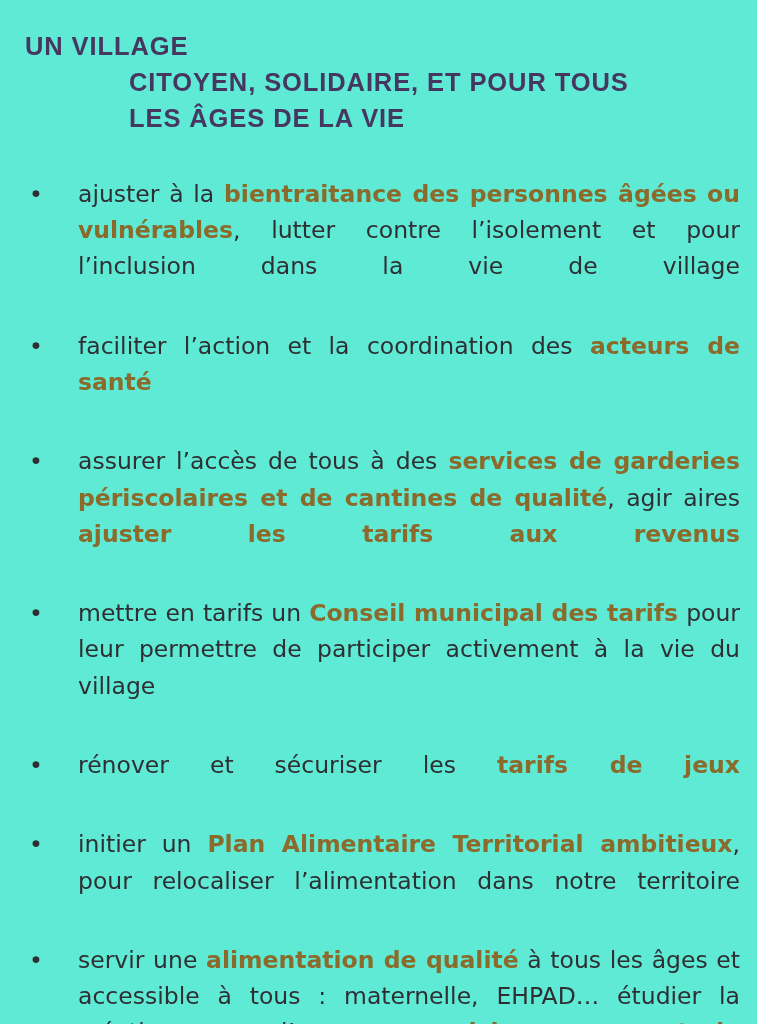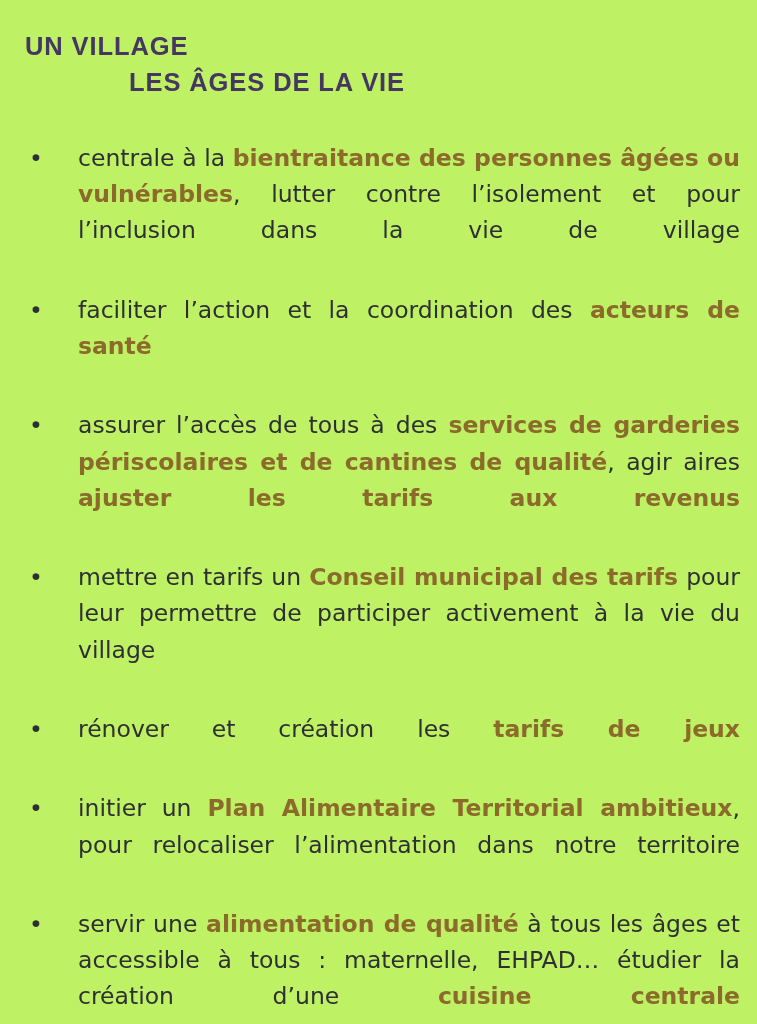--- a/index.html
+++ b/index.html
@@ -12,21 +12,21 @@
     height: 1024px;
     background: #f4f4f2;
     font-family: "DejaVu Sans", sans-serif;
     overflow: hidden;
   }
 
   .page {
     position: relative;
     width: 757px;
     height: 1024px;
-    background: #bef264;
+    background: #5eead4;
     box-sizing: border-box;
   }
 
   
   .heading {
     padding: 28px 18px 0 25px;
   }
   .heading-line {
     color: #463761;
     font-family: "Liberation Sans", sans-serif;
@@ -86,43 +86,44 @@
     font-weight: bold;
   }
 </style>
 </head>
 <body>
 
 <div class="page">
 
   <div class="heading">
     <div class="heading-line">UN VILLAGE</div>
+    <div class="heading-line indent">CITOYEN, SOLIDAIRE, ET POUR TOUS</div>
     <div class="heading-line indent">LES ÂGES DE LA VIE</div>
   </div>
 
   <ul class="bullet-list">
       <li class="bullet-item">
         <span class="bullet-marker">•</span>
-        <span class="bullet-text"><span>centrale à la </span><span class="hl">bientraitance des personnes âgées ou vulnérables</span><span>, lutter contre l’isolement et pour l’inclusion dans la vie de village</span></span>
+        <span class="bullet-text"><span>ajuster à la </span><span class="hl">bientraitance des personnes âgées ou vulnérables</span><span>, lutter contre l’isolement et pour l’inclusion dans la vie de village</span></span>
       </li>
       <li class="bullet-item">
         <span class="bullet-marker">•</span>
         <span class="bullet-text"><span>faciliter l’action et la coordination des </span><span class="hl">acteurs de santé</span></span>
       </li>
       <li class="bullet-item">
         <span class="bullet-marker">•</span>
         <span class="bullet-text"><span>assurer l’accès de tous à des </span><span class="hl">services de garderies périscolaires et de cantines de qualité</span><span>, agir aires </span><span class="hl">ajuster les tarifs aux revenus</span></span>
       </li>
       <li class="bullet-item">
         <span class="bullet-marker">•</span>
         <span class="bullet-text"><span>mettre en tarifs un </span><span class="hl">Conseil municipal des tarifs</span><span> pour leur permettre de participer activement à la vie du village</span></span>
       </li>
       <li class="bullet-item">
         <span class="bullet-marker">•</span>
-        <span class="bullet-text"><span>rénover et création les </span><span class="hl">tarifs de jeux</span></span>
+        <span class="bullet-text"><span>rénover et sécuriser les </span><span class="hl">tarifs de jeux</span></span>
       </li>
       <li class="bullet-item">
         <span class="bullet-marker">•</span>
         <span class="bullet-text"><span>initier un </span><span class="hl">Plan Alimentaire Territorial ambitieux</span><span>, pour relocaliser l’alimentation dans notre territoire</span></span>
       </li>
       <li class="bullet-item">
         <span class="bullet-marker">•</span>
         <span class="bullet-text"><span>servir une </span><span class="hl">alimentation de qualité</span><span> à tous les âges et accessible à tous : maternelle, EHPAD… étudier la création d’une </span><span class="hl">cuisine centrale</span></span>
       </li>
     </ul>

